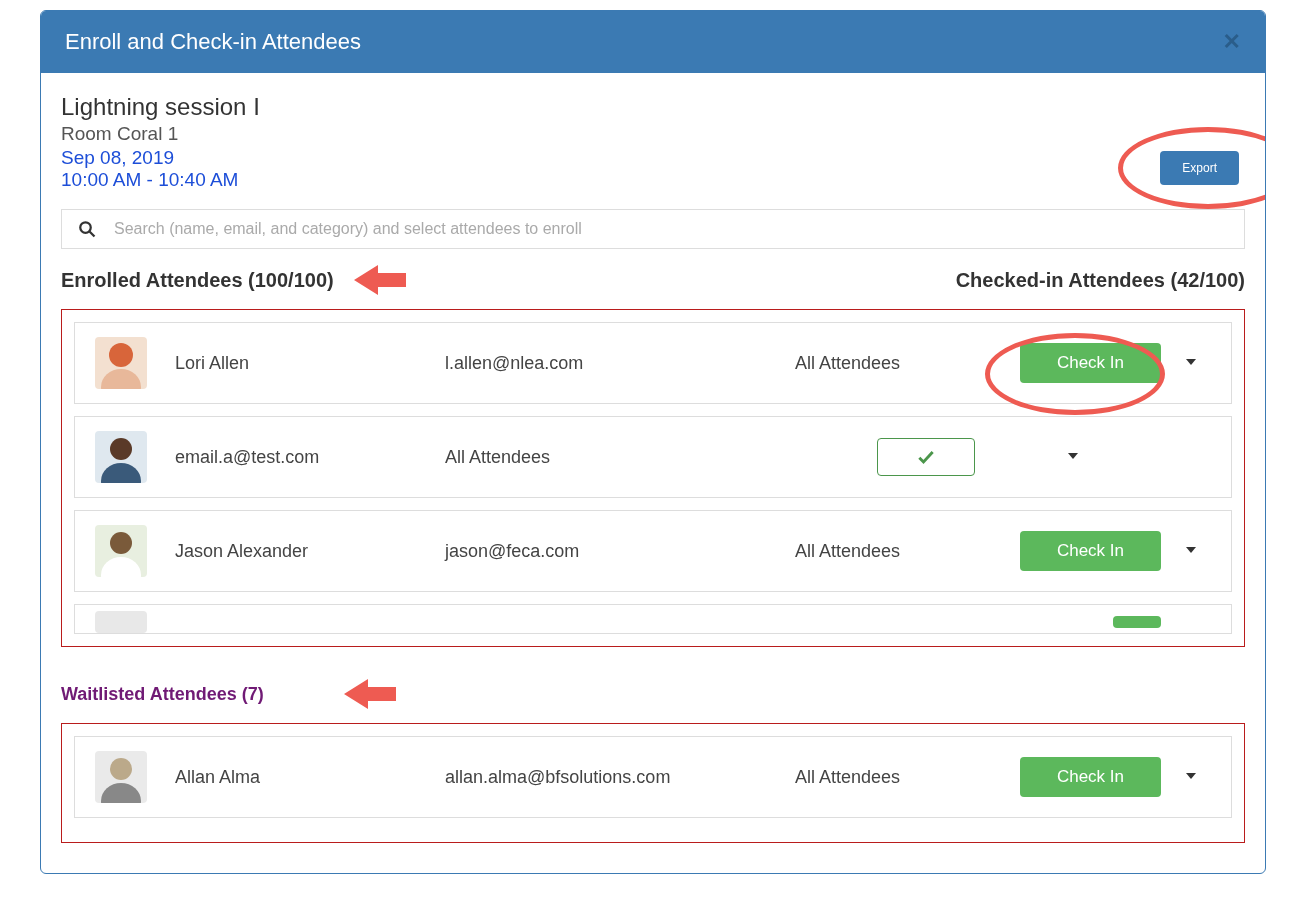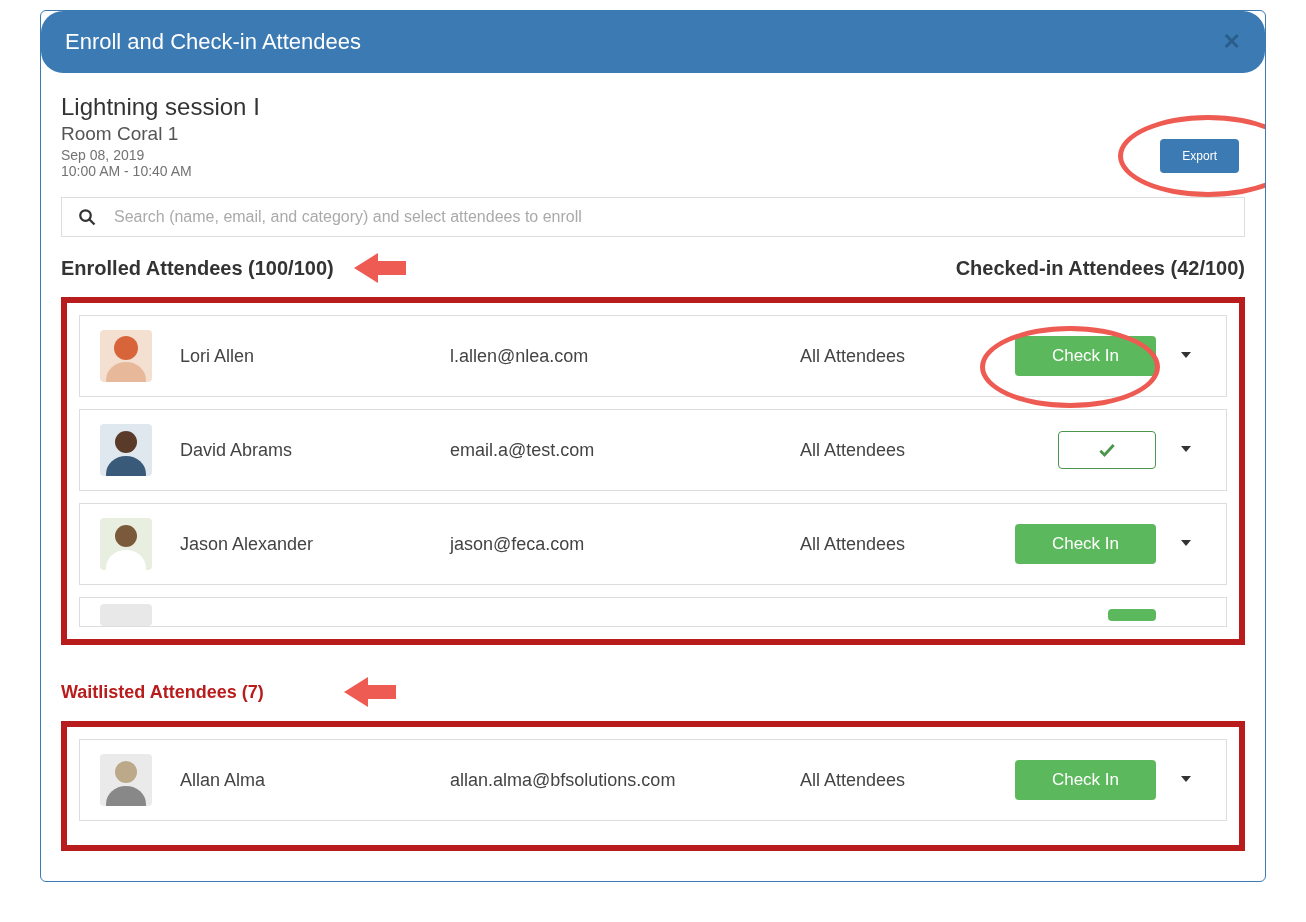--- a/index.html
+++ b/index.html
@@ -18,21 +18,20 @@
     background: #fff;
   }
   .modal-header {
     background: #3b7ab3;
     color: #fff;
     padding: 18px 24px;
     display: flex;
     justify-content: space-between;
     align-items: center;
     font-size: 22px;
-    border-radius: 22px;
   }
   .modal-header .close-x {
     color: #2a5d8a;
     font-size: 22px;
     cursor: pointer;
     font-weight: bold;
   }
   .content {
     padding: 20px 20px 30px 20px;
   }
@@ -41,22 +40,22 @@
     font-weight: 400;
     color: #333;
     margin-bottom: 2px;
   }
   .session-room {
     font-size: 19px;
     color: #555;
     margin-bottom: 2px;
   }
   .session-date, .session-time {
-    font-size: 14px;
-    color: #737373;
+    font-size: 19px;
+    color: #1d4ed8;
   }
   .header-row {
     display: flex;
     justify-content: space-between;
     align-items: flex-end;
   }
   .export-wrap { position: relative; padding-bottom: 6px; padding-right: 6px;}
   .btn-export {
     background: #3b7ab3;
     color: #fff;
@@ -88,21 +87,21 @@
     justify-content: space-between;
     margin-top: 14px;
     font-size: 20px;
     font-weight: 600;
     color: #333;
     align-items: center;
   }
   .left-label { display: flex; align-items: center; gap: 20px; }
   .list {
     margin-top: 12px;
-    border: 6px solid #b91c1c;
+    border: 1px solid #b91c1c;
     padding: 12px;
     max-height: 350px;
     overflow: hidden;
   }
   .list.waitlist { max-height: 150px; }
   .row {
     border: 1px solid #ddd;
     padding: 14px 20px;
     display: grid;
     grid-template-columns: 70px 260px 340px 180px 1fr 40px;
@@ -165,21 +164,21 @@
     align-items: center;
   }
   .arrow svg { width: 52px; height: 34px; }
   .waitlist-label-row {
     display: flex;
     align-items: center;
     gap: 80px;
     margin-top: 30px;
     font-size: 18px;
     font-weight: 600;
-    color: #b91c1c;
+    color: #701a75;
   }
 </style>
 </head>
 <body>
 
 <div class="modal">
   <div class="modal-header">
     <span>Enroll and Check-in Attendees</span>
     <span class="close-x">✕</span>
   </div>
@@ -246,21 +245,20 @@
       </div>
 
       <div class="row">
         <div class="avatar">
           <svg viewBox="0 0 52 52">
               <rect width="52" height="52" fill="#dfe8ef"></rect>
               <circle cx="26" cy="18" r="11" fill="#5a3a28"></circle>
               <ellipse cx="26" cy="50" rx="20" ry="18" fill="#3a5a7a"></ellipse>
             </svg>
         </div>
-        <span>David Abrams</span>
         <span>email.a@test.com</span>
         <span>All Attendees</span>
         <button class="btn-checked">
           <svg viewBox="0 0 24 24" width="20" height="20" fill="none" stroke="#4b964b" stroke-width="3.5">
               <polyline points="4,13 9,18 20,6"></polyline>
             </svg>
         </button>
         <span class="caret">
           <svg viewBox="0 0 14 14">
               <polygon points="2,4 12,4 7,10" fill="#333"></polygon>

